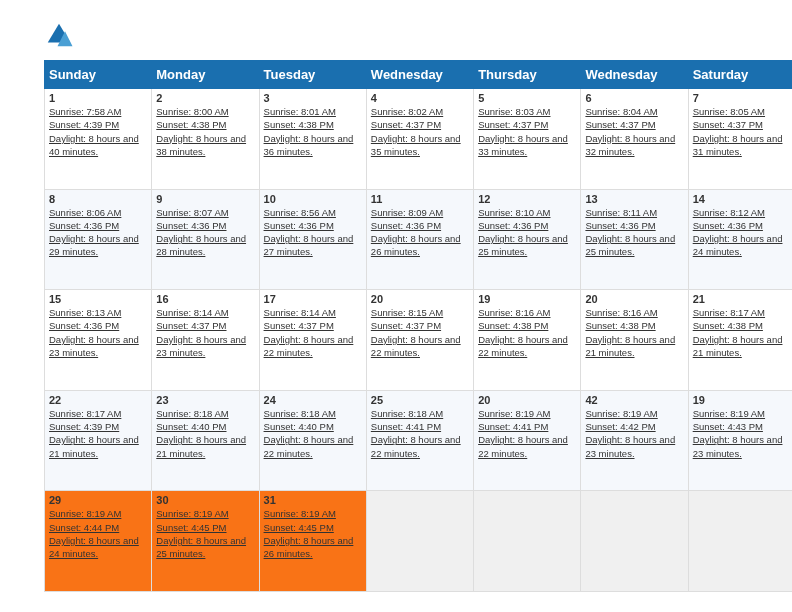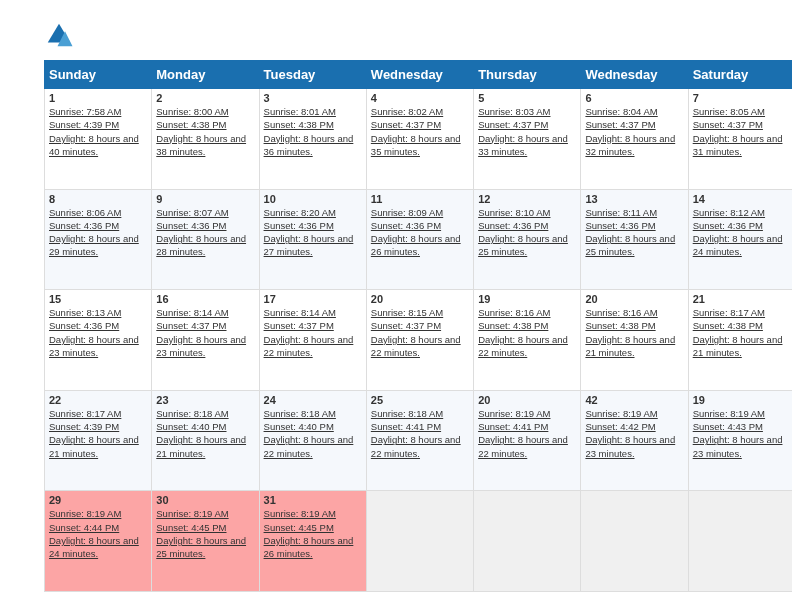--- a/index.html
+++ b/index.html
@@ -88,21 +88,21 @@
       font-size: 11px;
       font-weight: bold;
       display: block;
       margin-bottom: 1px;
     }
     .day-info {
       line-height: 1.4;
       text-decoration: underline;
     }
     .last-row td {
-      background: #fca5a5;
+      background: #f97316;
     }
   </style>
 </head>
 <body>
 
 <div class="page">
   <div class="header">
     <div class="logo">
       <svg class="logo-icon" viewBox="0 0 40 40">
         <polygon points="20,5 35,30 5,30" fill="#1a6faf"></polygon>
@@ -203,21 +203,21 @@
         <span class="day-num">9</span>
         <div class="day-info">
           <span>Sunrise: 8:07 AM</span><br>
           <span>Sunset: 4:36 PM</span><br>
           <span>Daylight: 8 hours and 28 minutes.</span>
         </div>
       </td>
           <td>
         <span class="day-num">10</span>
         <div class="day-info">
-          <span>Sunrise: 8:20 AM</span><br>
+          <span>Sunrise: 8:56 AM</span><br>
           <span>Sunset: 4:36 PM</span><br>
           <span>Daylight: 8 hours and 27 minutes.</span>
         </div>
       </td>
           <td>
         <span class="day-num">11</span>
         <div class="day-info">
           <span>Sunrise: 8:09 AM</span><br>
           <span>Sunset: 4:36 PM</span><br>
           <span>Daylight: 8 hours and 26 minutes.</span>

